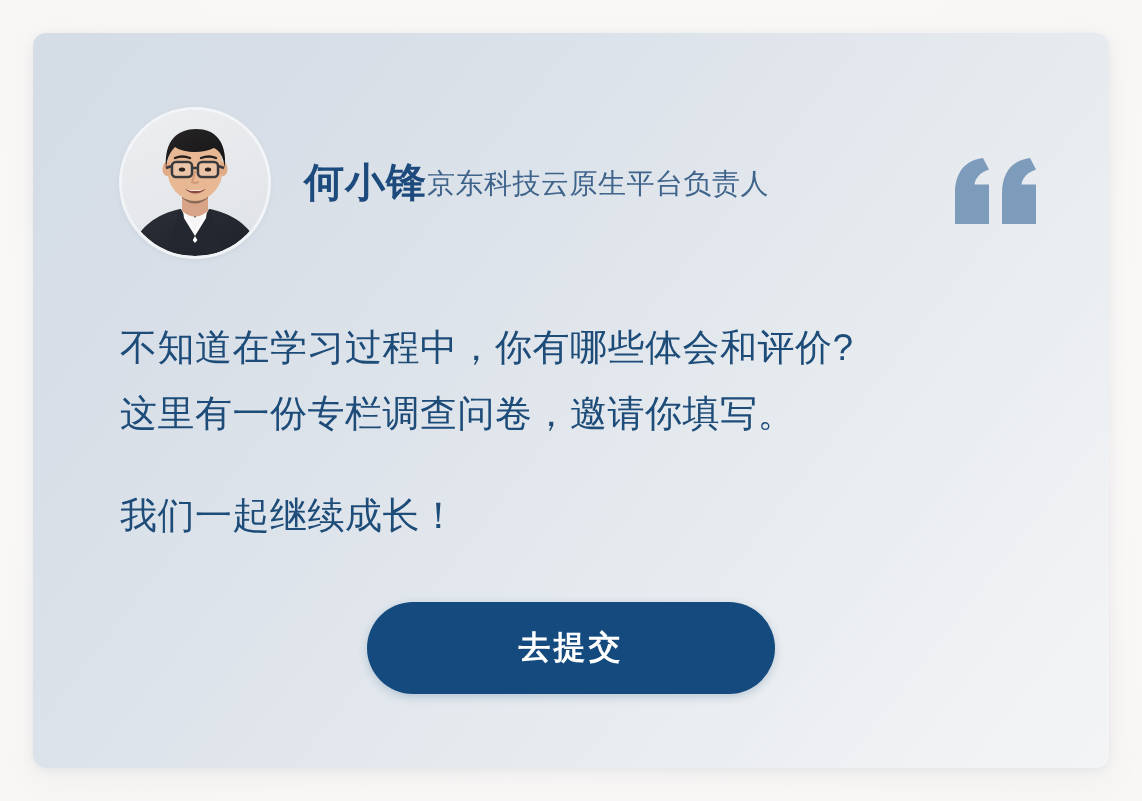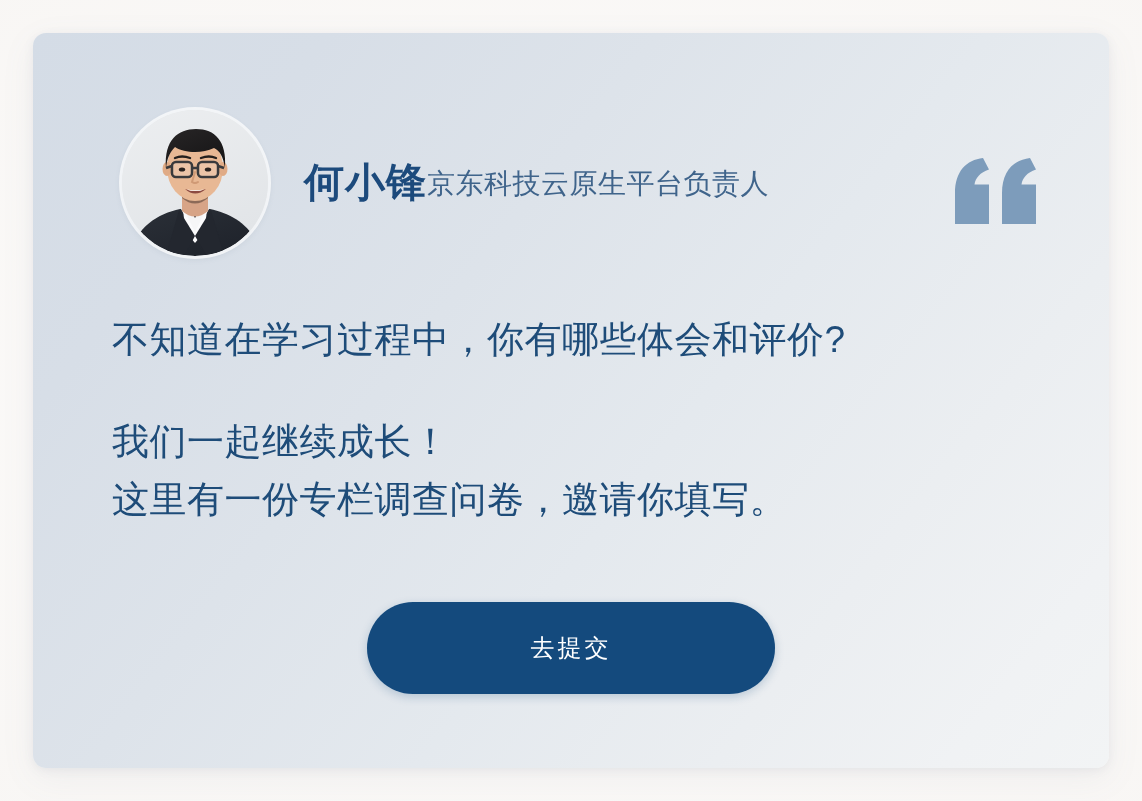--- a/index.html
+++ b/index.html
@@ -108,45 +108,46 @@
     position: absolute;
     left: 79px;  
     top: 278px;  
     width: 900px;
     color: #1e4c79;
     font-size: 37px;
     line-height: 58px;
     letter-spacing: 0.5px;
     font-weight: 400;
   }
-  .body-text .para { margin: 0; }
+  .body-text .para { margin: 8px; }
   .body-text .para.second { margin-top: 44px; }
 
   
   .cta-wrap {
     position: absolute;
     left: 334px;  
     top: 569px;   
   }
   .cta-button {
     display: flex;
     align-items: center;
     justify-content: center;
     width: 408px;
     height: 92px;
     border: none;
     border-radius: 46px;
     background: #144a7d;
     color: #ffffff;
     font-family: "Liberation Sans", "DejaVu Sans", sans-serif;
-    font-size: 24px;
+    font-size: 32px;
     letter-spacing: 3px;
     cursor: pointer;
     box-shadow: 0 3px 10px rgba(20, 74, 125, 0.22);
     padding: 0;
+    font-weight: bold;
   }
 </style>
 </head>
 <body>
 
 <div class="page">
 
   <div class="card">
 
     <div class="header">
@@ -225,22 +226,22 @@
       <svg viewBox="0 0 86 66" xmlns="http://www.w3.org/2000/svg">
         <g fill="#7d9cbb">
           <path d="M2 35.5 C2 13 13.5 2 30 0 L36 11.5 C27 14.5 22.5 20 21.5 26.5 L36 26.5 L36 66 L2 66 Z"></path>
           <path d="M49 35.5 C49 13 60.5 2 77 0 L83 11.5 C74 14.5 69.5 20 68.5 26.5 L83 26.5 L83 66 L49 66 Z"></path>
         </g>
       </svg>
     </div>
 
     <div class="body-text">
       <p class="para">不知道在学习过程中，你有哪些体会和评价?</p>
+      <p class="para">这里有一份专栏调查问卷，邀请你填写。</p>
       <p class="para second">我们一起继续成长！</p>
-      <p class="para">这里有一份专栏调查问卷，邀请你填写。</p>
     </div>
 
     <div class="cta-wrap">
       <button class="cta-button" type="button">去提交</button>
     </div>
 
   </div>
 </div>
 
 </body></html>

